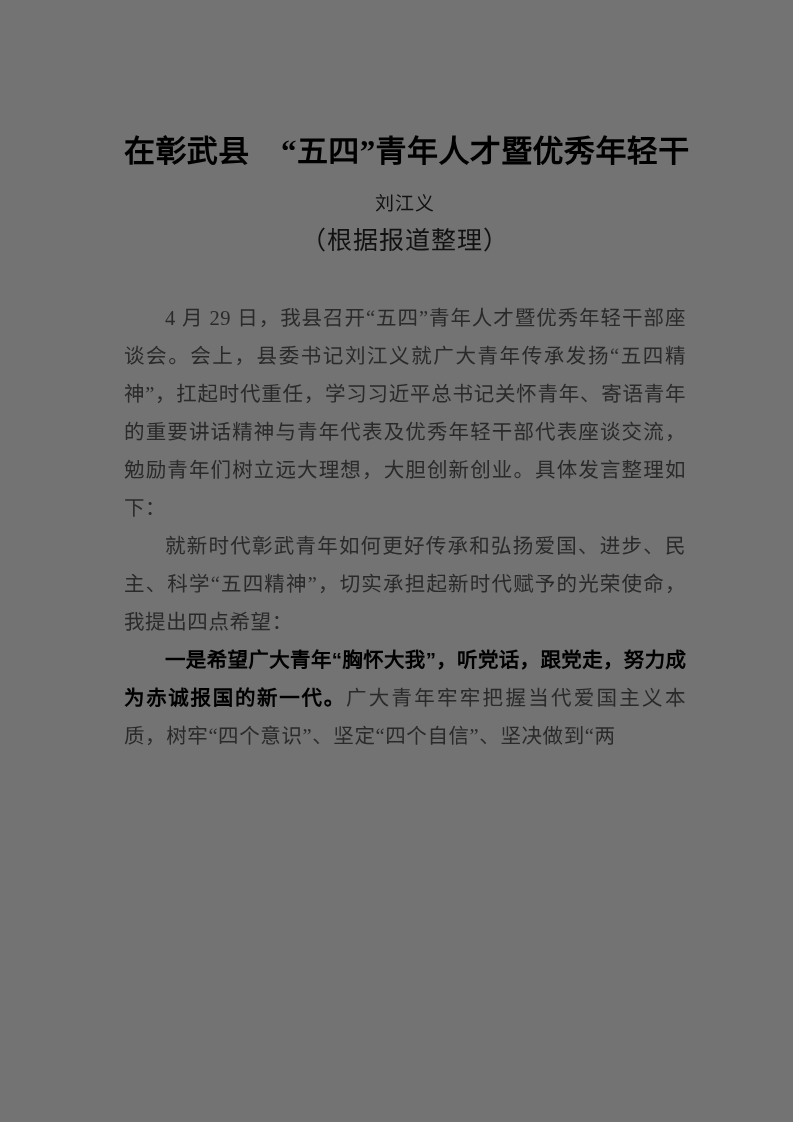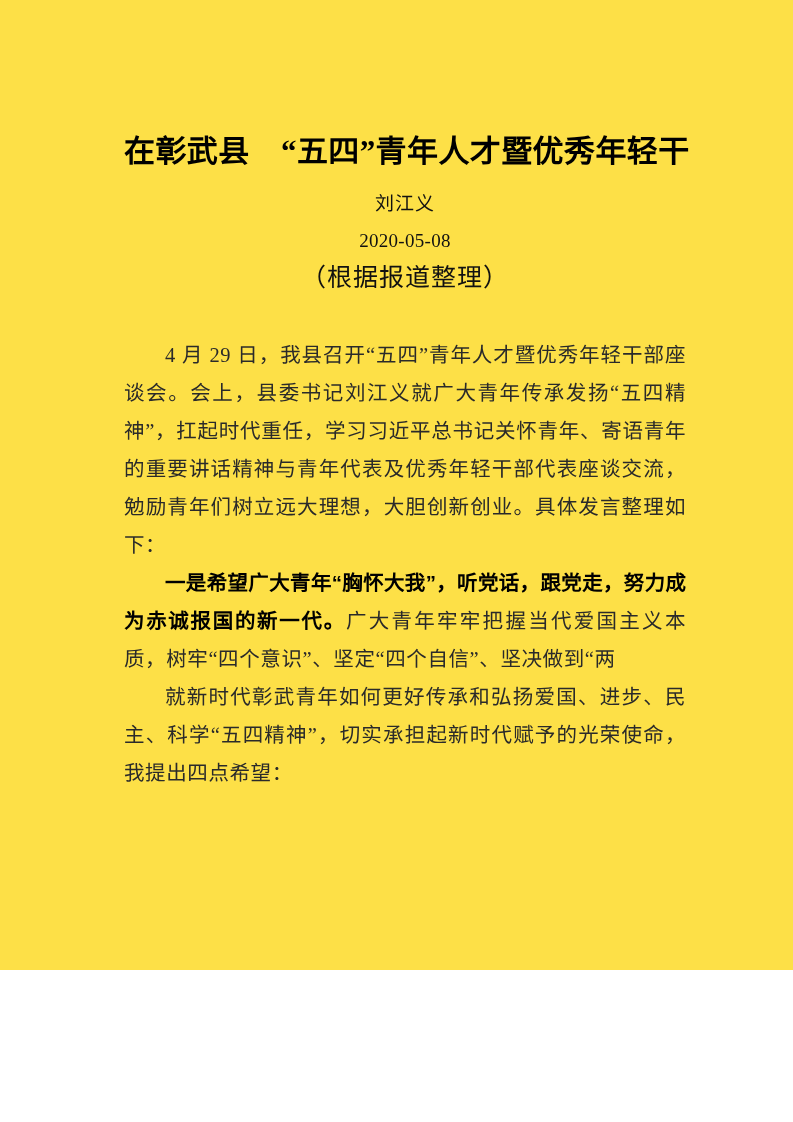--- a/index.html
+++ b/index.html
@@ -13,24 +13,24 @@
     height: 1122px;
     overflow: hidden;
     font-family: "Liberation Serif", "DejaVu Serif", serif;
     color: #000000;
     -webkit-font-smoothing: antialiased;
   }
 
   .page {
     position: relative;
     width: 793px;
-    height: 970px;
+    height: 1122px;
     box-sizing: border-box;
     padding: 0;
-    background: #fde047;
+    background: #737373;
   }
 
   
   .content {
     position: absolute;
     left: 124px;
     top: 0;
     width: 562px;
   }
 
@@ -111,34 +111,33 @@
 
 <div class="page">
   <div class="content">
 
     <h1 class="doc-title">
       <span class="title-line-1">在彰武县　“五四”青年人才暨优秀年轻干</span>
     </h1>
 
     <div class="byline-block">
       <div class="author">刘江义</div>
-      <div class="pub-date">2020-05-08</div>
       <div class="source-note">（根据报道整理）</div>
     </div>
 
     <div class="body-text">
 
       <p class="para">
         <span>4 月 29 日，我县召开“五四”青年人才暨优秀年轻干部座谈会。会上，县委书记刘江义就广大青年传承发扬“五四精神”，扛起时代重任，学习习近平总书记关怀青年、寄语青年的重要讲话精神与青年代表及优秀年轻干部代表座谈交流，勉励青年们树立远大理想，大胆创新创业。具体发言整理如下：</span>
       </p>
 
 
       <p class="para">
-        <span class="lead-bold">一是希望广大青年“胸怀大我”，听党话，跟党走，努力成为赤诚报国的新一代。</span><span>广大青年牢牢把握当代爱国主义本质，树牢“四个意识”、坚定“四个自信”、坚决做到“两</span>
+        <span>就新时代彰武青年如何更好传承和弘扬爱国、进步、民主、科学“五四精神”，切实承担起新时代赋予的光荣使命，我提出四点希望：</span>
       </p>
 
       <p class="para">
-        <span>就新时代彰武青年如何更好传承和弘扬爱国、进步、民主、科学“五四精神”，切实承担起新时代赋予的光荣使命，我提出四点希望：</span>
+        <span class="lead-bold">一是希望广大青年“胸怀大我”，听党话，跟党走，努力成为赤诚报国的新一代。</span><span>广大青年牢牢把握当代爱国主义本质，树牢“四个意识”、坚定“四个自信”、坚决做到“两</span>
       </p>
 
     </div>
   </div>
 </div>
 
 </body></html>

